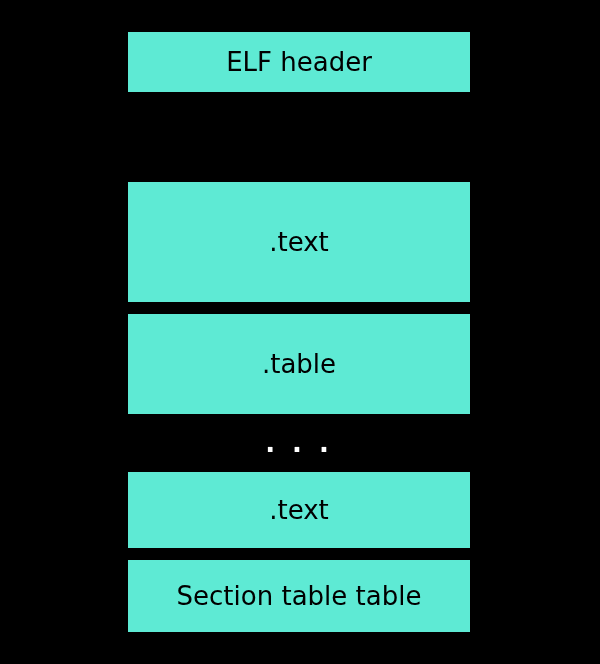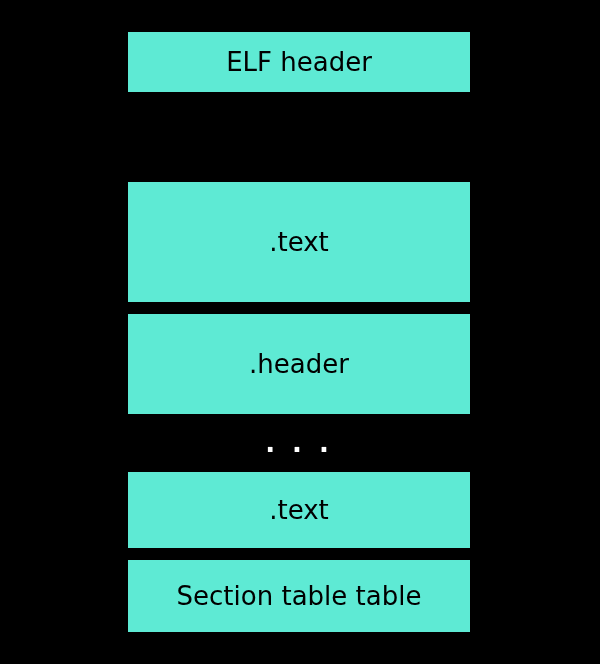--- a/index.html
+++ b/index.html
@@ -50,21 +50,21 @@
   <div class="box" style="top:28px; height:68px;">
     <span>ELF header</span>
   </div>
 
 
   <div class="box" style="top:178px; height:128px;">
     <span>.text</span>
   </div>
 
   <div class="box" style="top:310px; height:108px;">
-    <span>.header</span>
+    <span>.table</span>
   </div>
 
   <div class="dots" style="top:418px; height:50px;">
     <span>. . .</span>
   </div>
 
   <div class="box" style="top:468px; height:84px;">
     <span>.text</span>
   </div>
 

